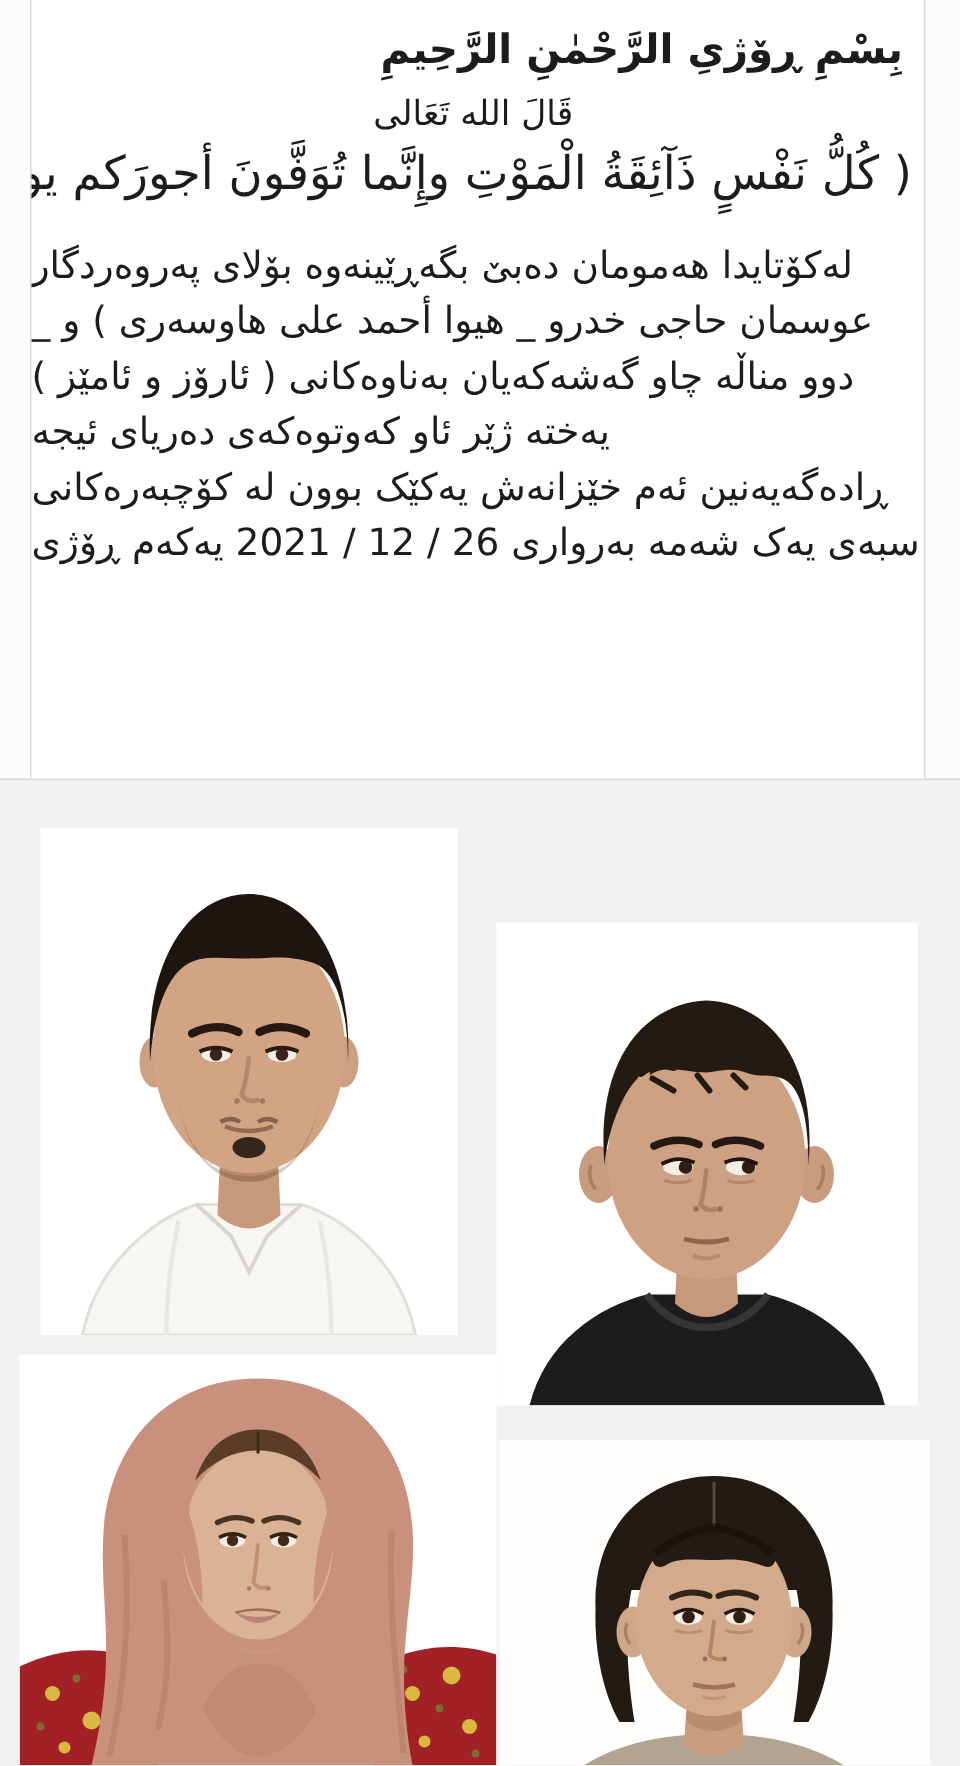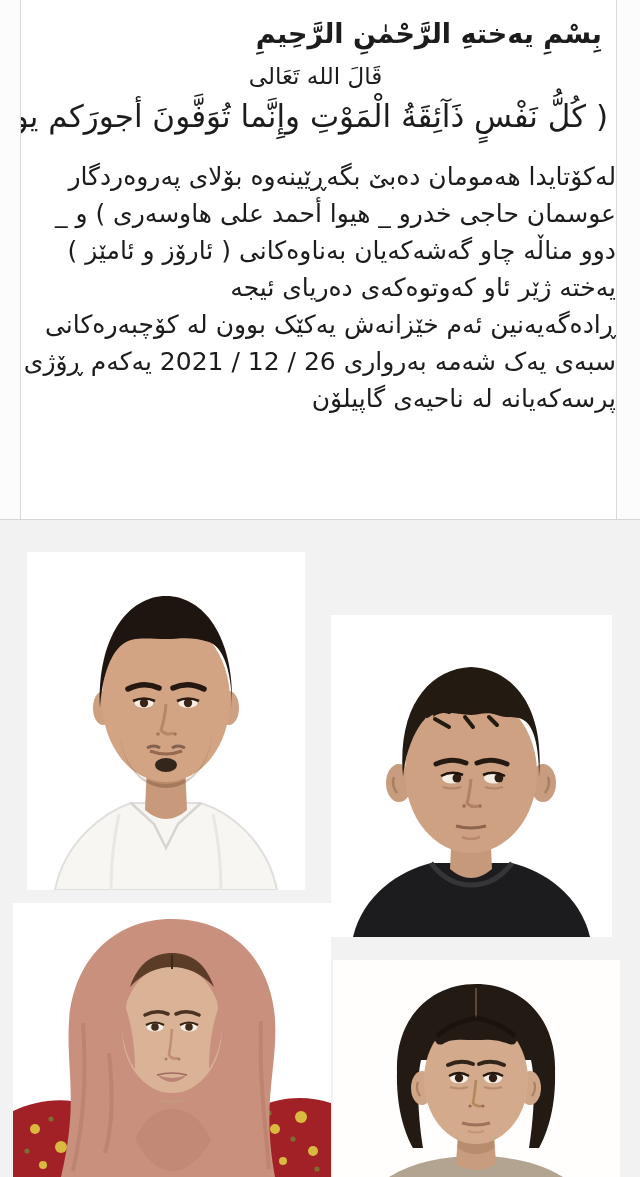--- a/index.html
+++ b/index.html
@@ -36,21 +36,21 @@
   .qala{
     margin-top:6px;padding:0 14px 0 8px;
     font-size:23px;line-height:32px;white-space:nowrap;text-align:center;
   }
   .verse{
     margin-top:6px;padding:0 8px;
     font-size:31px;line-height:36px;white-space:nowrap;
   }
   .body-lines{margin-top:24px;}
   .body-line{
-    text-align:right;
+    text-align:left;
     font-size:25px;line-height:37px;white-space:nowrap;
   }
   .istirja{
     margin-top:12px;padding-left:8px;padding-right:106px;
     font-size:25px;line-height:36px;white-space:nowrap;
   }
 
   
   .photos-section{
     position:relative;width:640px;height:657px;
@@ -66,32 +66,31 @@
   .photo-woman{left:13px;top:383px;width:318px;height:274px;}
   .photo-girl{left:333px;top:440px;width:287px;height:217px;}
 </style>
 </head>
 <body>
 
 <div class="page">
 
   <section class="top-section">
     <div class="card">
-      <div class="bismillah" lang="ar">بِسْمِ یەختەِ الرَّحْمٰنِ الرَّحِيمِ</div>
+      <div class="bismillah" lang="ar">بِسْمِ ڕۆژیِ الرَّحْمٰنِ الرَّحِيمِ</div>
       <div class="qala" lang="ar">قَالَ الله تَعَالى</div>
       <div class="verse" lang="ar">( كُلُّ نَفْسٍ ذَآئِقَةُ الْمَوْتِ وإِنَّما تُوَفَّونَ أجورَكم يومَ القيامة)</div>
 
       <div class="body-lines">
         <div class="body-line">لەکۆتایدا هەمومان دەبێ بگەڕێینەوە بۆلای پەروەردگار</div>
         <div class="body-line">عوسمان حاجی خدرو _ هیوا أحمد علی هاوسەری ) و _</div>
         <div class="body-line">دوو مناڵە چاو گەشەکەیان بەناوەکانی ( ئارۆز و ئامێز )</div>
         <div class="body-line">یەختە ژێر ئاو کەوتوەکەی دەریای ئیجە</div>
         <div class="body-line">ڕادەگەیەنین ئەم خێزانەش یەکێک بوون لە کۆچبەرەکانی</div>
         <div class="body-line">سبەی یەک شەمە بەرواری 26 / 12 / 2021 یەکەم ڕۆژی</div>
-        <div class="body-line">پرسەکەیانە لە ناحیەی گاپیلۆن</div>
       </div>
 
     </div>
   </section>
 
   <section class="photos-section">
 
     <figure class="photo photo-man" style="margin:0">
       <svg width="278" height="338" viewBox="0 0 278 338">
         <rect width="278" height="338" fill="#ffffff"></rect>

